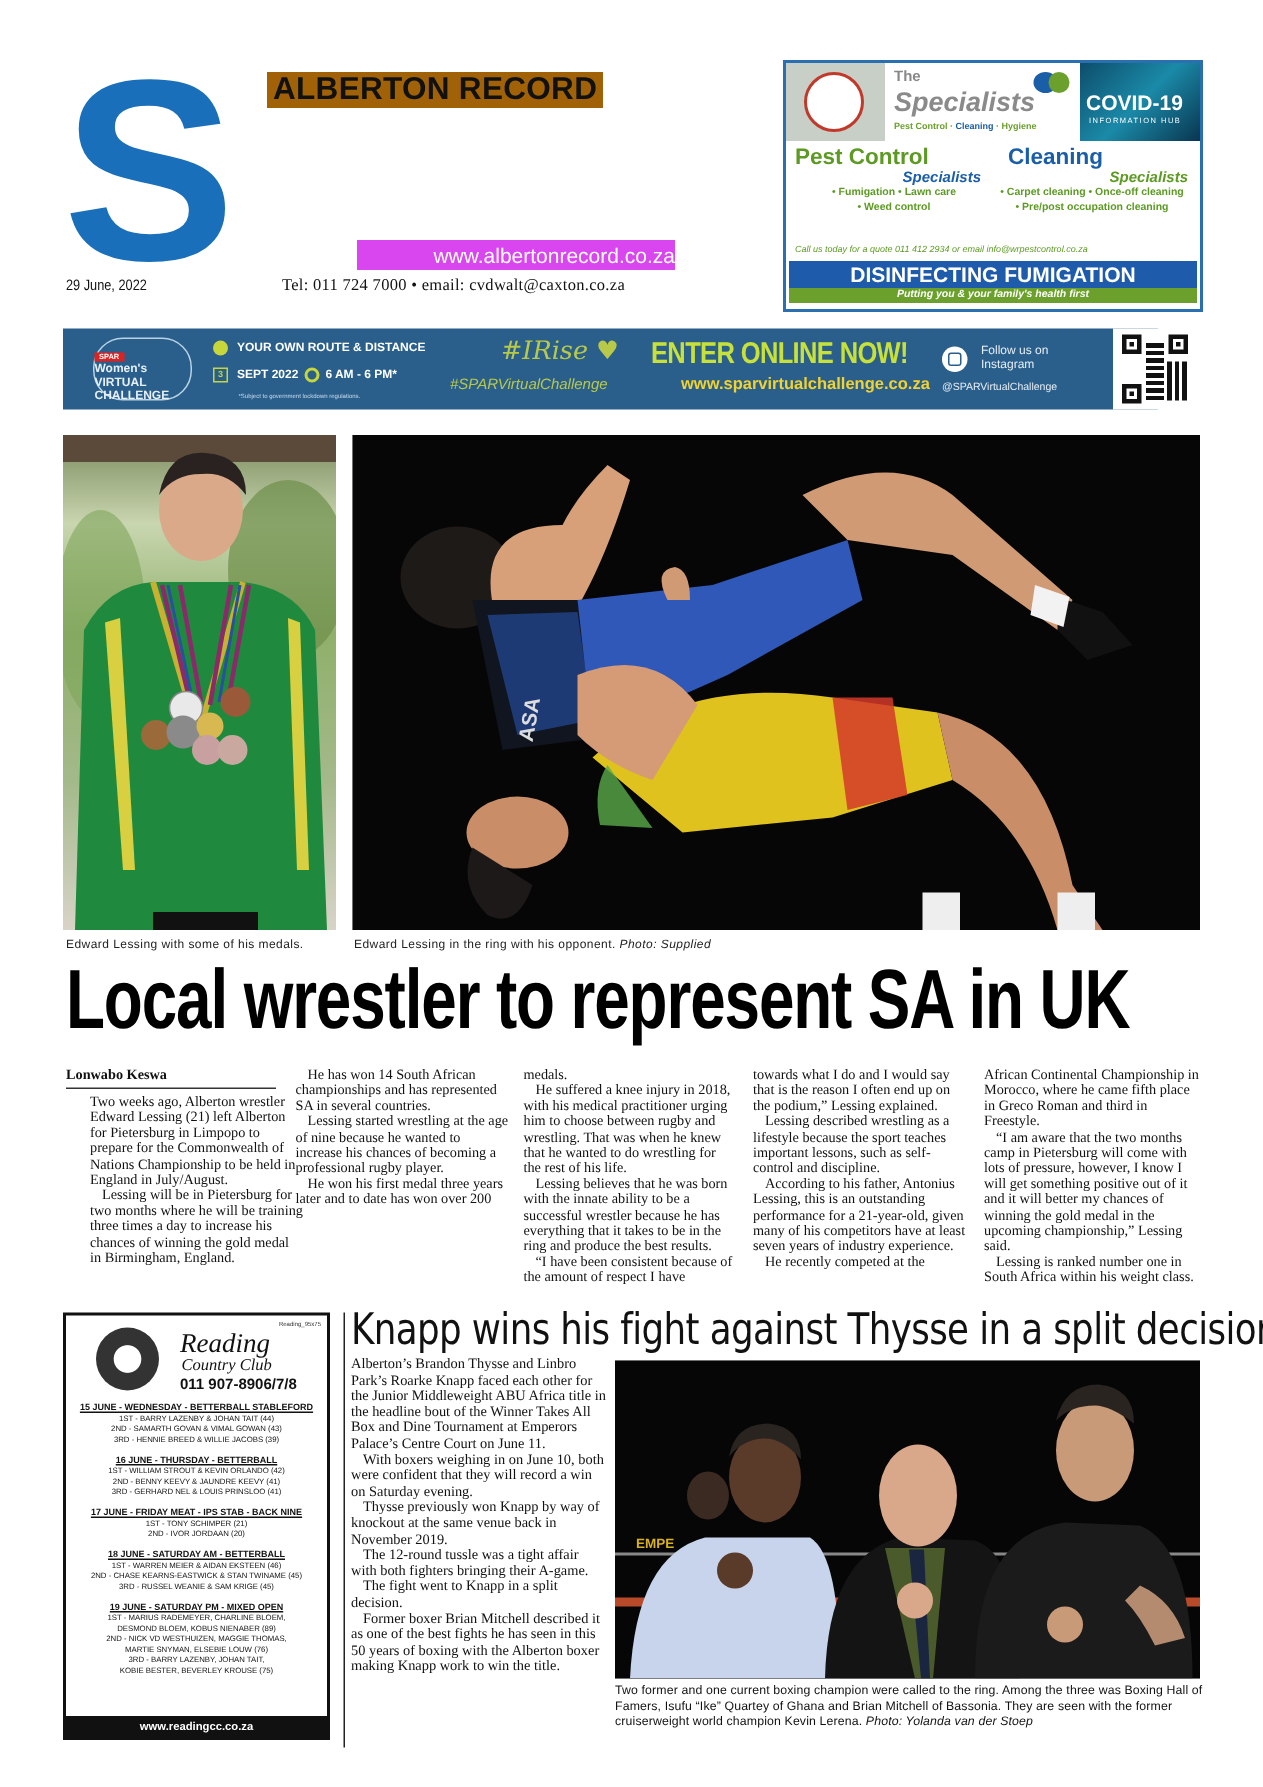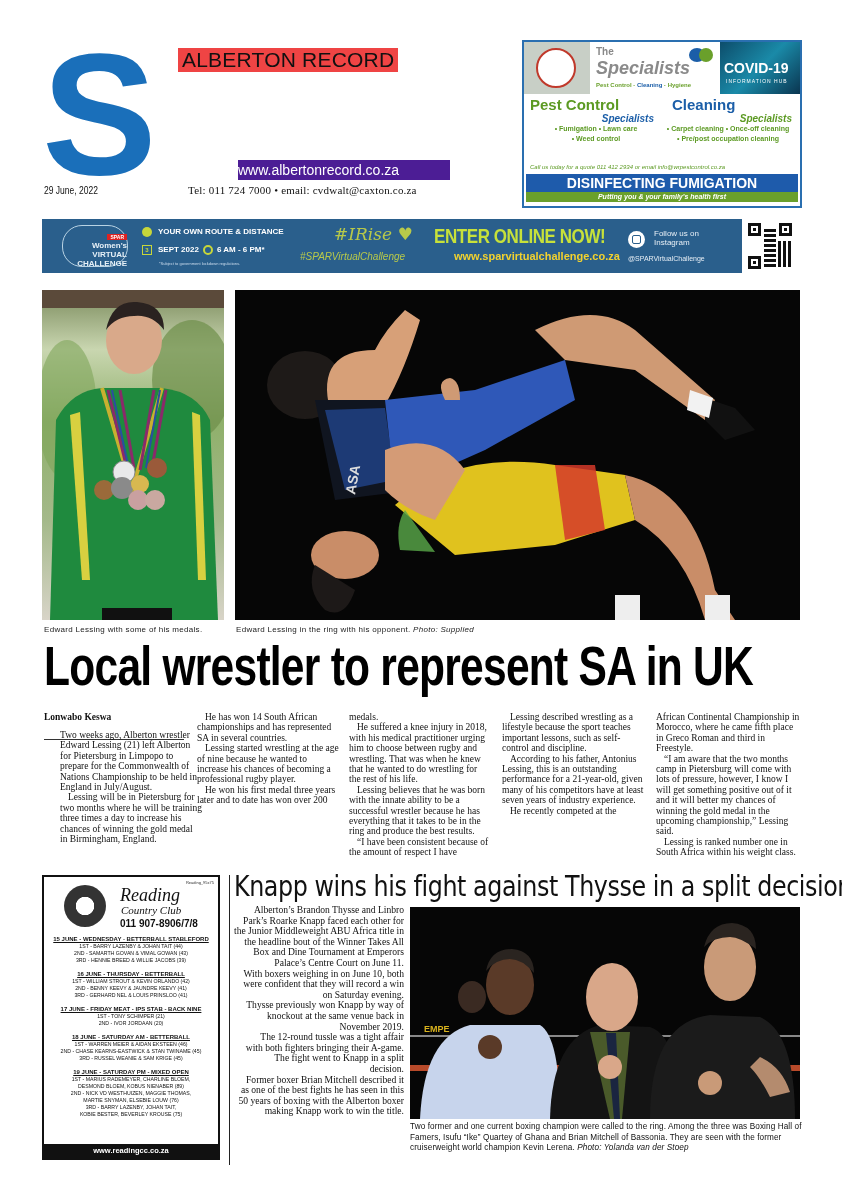--- a/index.html
+++ b/index.html
@@ -3,22 +3,22 @@
 <meta charset="utf-8">
 <style>
   * { box-sizing: border-box; margin: 0; padding: 0; }
   html, body { width: 842px; height: 1191px; background: #ffffff; overflow: hidden; }
   body { position: relative; font-family: "Liberation Serif", serif; color: #111; }
 
   
   .masthead { position: absolute; left: 42px; top: 36px; width: 410px; height: 165px; }
   .big-s { position: absolute; left: 0; top: -8px; font-family: "Liberation Sans", sans-serif; font-weight: 700; font-size: 172px; line-height: 1; color: #1a6fba; letter-spacing: -6px; }
   .big-port { position: absolute; left: 128px; top: 4px; font-family: "Liberation Sans", sans-serif; font-weight: 700; font-size: 138px; line-height: 1; color: #1a6fba; letter-spacing: -3px; }
-  .paper-name { position: absolute; left: 136px; top: 12px; font-family: "Liberation Sans", sans-serif; font-weight: 400; font-size: 21px; color: #111; letter-spacing: 0.2px; background: #ef4444; padding: 0 4px; }
-  .site-bar { position: absolute; left: 196px; top: 124px; width: 212px; height: 20px; background: #4c1d95; color: #fff; font-family: "Liberation Sans", sans-serif; font-size: 14px; text-align: left; line-height: 20px; }
+  .paper-name { position: absolute; left: 136px; top: 12px; font-family: "Liberation Sans", sans-serif; font-weight: 700; font-size: 21px; color: #111; letter-spacing: 0.2px; background: #a16207; padding: 0 4px; }
+  .site-bar { position: absolute; left: 196px; top: 124px; width: 212px; height: 20px; background: #d946ef; color: #fff; font-family: "Liberation Sans", sans-serif; font-size: 14px; text-align: right; line-height: 20px; }
   .date { position: absolute; left: 44px; top: 185px; font-family: "Liberation Sans", sans-serif; font-size: 10px; color: #111; transform: scaleX(0.85); transform-origin: left; }
   .contact { position: absolute; left: 188px; top: 184px; font-size: 11px; color: #111; letter-spacing: 0.2px; }
 
   
   .ad-spec { position: absolute; left: 522px; top: 40px; width: 280px; height: 168px; border: 2px solid #2a6fb0; background: #fff; }
   .spec-top { display: flex; height: 52px; }
   .spec-logo-left { width: 66px; height: 52px; background: #c8cfc6; position: relative; }
   .spec-seal { position: absolute; left: 12px; top: 6px; width: 40px; height: 40px; border-radius: 50%; background: #fff; border: 2px solid #c0392b; }
   .spec-center { flex: 1; position: relative; background: #fff; }
   .spec-the { position: absolute; left: 6px; top: 4px; font-family: "Liberation Sans", sans-serif; font-weight: 700; font-size: 10px; color: #888; }
@@ -35,21 +35,21 @@
   .col-head.blue { color: #1b5ea8; }
   .col-sp { font-size: 10px; font-weight: 700; font-style: italic; color: #1b5ea8; text-align: right; margin-right: 8px; }
   .col-sp.green { color: #5c9a23; margin-right: 2px; }
   .col-item { font-size: 7px; font-weight: 700; color: #5c9a23; text-align: center; line-height: 10px; white-space: nowrap; }
   .spec-call { font-family: "Liberation Sans", sans-serif; font-style: italic; font-size: 6px; color: #5c9a23; padding: 0 6px; white-space: nowrap; height: 10px; }
   .spec-disinf { background: #1e5bab; color: #fff; font-family: "Liberation Sans", sans-serif; font-weight: 700; font-size: 14px; text-align: center; height: 18px; line-height: 18px; margin: 0 2px; }
   .spec-putting { background: #6aa02b; color: #fff; font-family: "Liberation Sans", sans-serif; font-style: italic; font-weight: 700; font-size: 7px; text-align: center; height: 10px; line-height: 10px; margin: 0 2px; }
 
   
   .spar { position: absolute; left: 42px; top: 219px; width: 730px; height: 54px; background: #2a5f8c; color: #fff; font-family: "Liberation Sans", sans-serif; }
-  .spar-logo { position: absolute; left: 20px; top: 6px; width: 66px; height: 42px; border: 1px solid #b9d3e4; border-radius: 20px; text-align: right; font-size: 8px; line-height: 9px; font-weight: 700; padding-top: 6px; color: #e6f0f7; }
+  .spar-logo { position: absolute; left: 20px; top: 6px; width: 66px; height: 42px; border: 1px solid #b9d3e4; border-radius: 20px; text-align: left; font-size: 8px; line-height: 9px; font-weight: 700; padding-top: 6px; color: #e6f0f7; }
   .spar-logo .red { display: inline-block; background: #d22; color: #fff; font-size: 5px; padding: 0 3px; line-height: 6px; }
   .spar-route { position: absolute; left: 100px; top: 8px; font-size: 8px; font-weight: 700; }
   .spar-date { position: absolute; left: 100px; top: 26px; font-size: 8px; font-weight: 700; }
   .spar-note { position: absolute; left: 117px; top: 42px; font-size: 4px; color: #cde; }
   .ico-pin { display: inline-block; width: 10px; height: 10px; border-radius: 50%; background: #c7d63a; vertical-align: middle; margin-right: 6px; }
   .ico-cal { display: inline-block; width: 10px; height: 10px; border: 1px solid #c7d63a; color: #c7d63a; font-size: 6px; text-align: center; line-height: 8px; vertical-align: middle; margin-right: 6px; }
   .ico-clock { display: inline-block; width: 10px; height: 10px; border-radius: 50%; border: 2px solid #c7d63a; vertical-align: middle; margin: 0 4px; }
   .spar-hash1 { position: absolute; left: 292px; top: 5px; font-family: "DejaVu Serif", serif; font-style: italic; font-size: 17px; color: #b8c94a; }
   .spar-hash2 { position: absolute; left: 258px; top: 32px; font-style: italic; font-size: 10px; color: #b8c94a; }
   .spar-enter { position: absolute; left: 392px; top: 6px; font-size: 20px; font-weight: 700; color: #c7e13a; letter-spacing: -0.5px; transform: scaleX(0.85); transform-origin: left; }
@@ -66,21 +66,21 @@
   .photo { position: absolute; overflow: hidden; }
   .photo-medals { left: 42px; top: 290px; width: 182px; height: 330px; background: linear-gradient(180deg,#7a8a5c 0%,#c9d6b0 18%,#8fb06b 40%,#a4b98a 70%,#d8d4c8 100%); }
   .photo-wrestle { left: 235px; top: 290px; width: 565px; height: 330px; background: #070707; }
   .caption { position: absolute; font-family: "Liberation Sans", sans-serif; font-size: 8px; color: #222; letter-spacing: 0.3px; white-space: nowrap; }
   .caption i { font-style: italic; margin-top: 48px; }
 
   
   .headline { position: absolute; left: 44px; top: 638px; font-family: "Liberation Sans", sans-serif; font-weight: 700; font-size: 56px; line-height: 1; color: #000; letter-spacing: -1px; transform: scaleX(0.76); transform-origin: left; white-space: nowrap; }
 
   
-  .byline { position: absolute; left: 44px; top: 712px; width: 140px; font-family: "Liberation Serif", serif; font-weight: 700; font-size: 9.5px; border-bottom: 1px solid #333; padding-bottom: 17px; }
+  .byline { position: absolute; left: 44px; top: 712px; width: 140px; font-family: "Liberation Serif", serif; font-weight: 700; font-size: 9.5px; border-bottom: 1px solid #333; padding-bottom: 3px; }
   .col { position: absolute; top: 712px; font-family: "Liberation Serif", serif; font-size: 9.5px; line-height: 10.4px; color: #111; }
   .col p { text-indent: 8px; }
   .col p.noind { text-indent: 0; }
   .col1 { left: 32px; top: 730px; width: 142px; margin-left: 28px; }
   .col2 { left: 197px; width: 142px; }
   .col3 { left: 349px; width: 142px; }
   .col4 { left: 502px; width: 142px; }
   .col5 { left: 656px; width: 146px; }
 
   
@@ -93,21 +93,21 @@
   .reading-body { position: absolute; left: 0; top: 58px; width: 174px; }
   .r-sec { margin-bottom: 6px; }
   .r-h { font-size: 6px; font-weight: 700; text-decoration: underline; white-space: nowrap; line-height: 8px; }
   .r-l { font-size: 5.2px; line-height: 7px; white-space: nowrap; }
   .reading-url { position: absolute; left: 0; bottom: 0; width: 174px; height: 14px; background: #111; color: #fff; font-size: 7.5px; font-weight: 700; line-height: 14px; }
 
   
   .box-rule { position: absolute; left: 229px; top: 875px; width: 1px; height: 290px; background: #222; }
   .box-head { position: absolute; left: 234px; top: 872px; font-family: "DejaVu Sans", sans-serif; font-size: 29px; line-height: 1; color: #111; transform: scaleX(0.82); transform-origin: left; white-space: nowrap; letter-spacing: -0.5px; }
   .box-col { position: absolute; left: 234px; top: 905px; width: 170px; font-family: "Liberation Serif", serif; font-size: 9.6px; line-height: 10.6px; }
-  .box-col p { text-indent: 8px; text-align: right; }
+  .box-col p { text-indent: 8px; }
   .box-col p.noind { text-indent: 0; }
   .photo-box { left: 410px; top: 907px; width: 390px; height: 212px; background: #050505; }
   .box-caption { position: absolute; left: 410px; top: 1122px; width: 395px; font-family: "Liberation Sans", sans-serif; font-size: 8.2px; line-height: 10.5px; color: #111; letter-spacing: 0.1px; }
   .box-caption i { font-style: italic; }
 </style>
 </head>
 <body>
 
 <div class="masthead">
   <div class="big-s">S</div>
@@ -245,20 +245,21 @@
   <p>Lessing started wrestling at the age of nine because he wanted to increase his chances of becoming a professional rugby player.</p>
   <p>He won his first medal three years later and to date has won over 200</p>
 </div>
 <div class="col col3">
   <p class="noind">medals.</p>
   <p>He suffered a knee injury in 2018, with his medical practitioner urging him to choose between rugby and wrestling. That was when he knew that he wanted to do wrestling for the rest of his life.</p>
   <p>Lessing believes that he was born with the innate ability to be a successful wrestler because he has everything that it takes to be in the ring and produce the best results.</p>
   <p>“I have been consistent because of the amount of respect I have</p>
 </div>
 <div class="col col4">
+  <p class="noind">towards what I do and I would say that is the reason I often end up on the podium,” Lessing explained.</p>
   <p>Lessing described wrestling as a lifestyle because the sport teaches important lessons, such as self-control and discipline.</p>
   <p>According to his father, Antonius Lessing, this is an outstanding performance for a 21-year-old, given many of his competitors have at least seven years of industry experience.</p>
   <p>He recently competed at the</p>
 </div>
 <div class="col col5">
   <p class="noind">African Continental Championship in Morocco, where he came fifth place in Greco Roman and third in Freestyle.</p>
   <p>“I am aware that the two months camp in Pietersburg will come with lots of pressure, however, I know I will get something positive out of it and it will better my chances of winning the gold medal in the upcoming championship,” Lessing said.</p>
   <p>Lessing is ranked number one in South Africa within his weight class.</p>
 </div>
 

